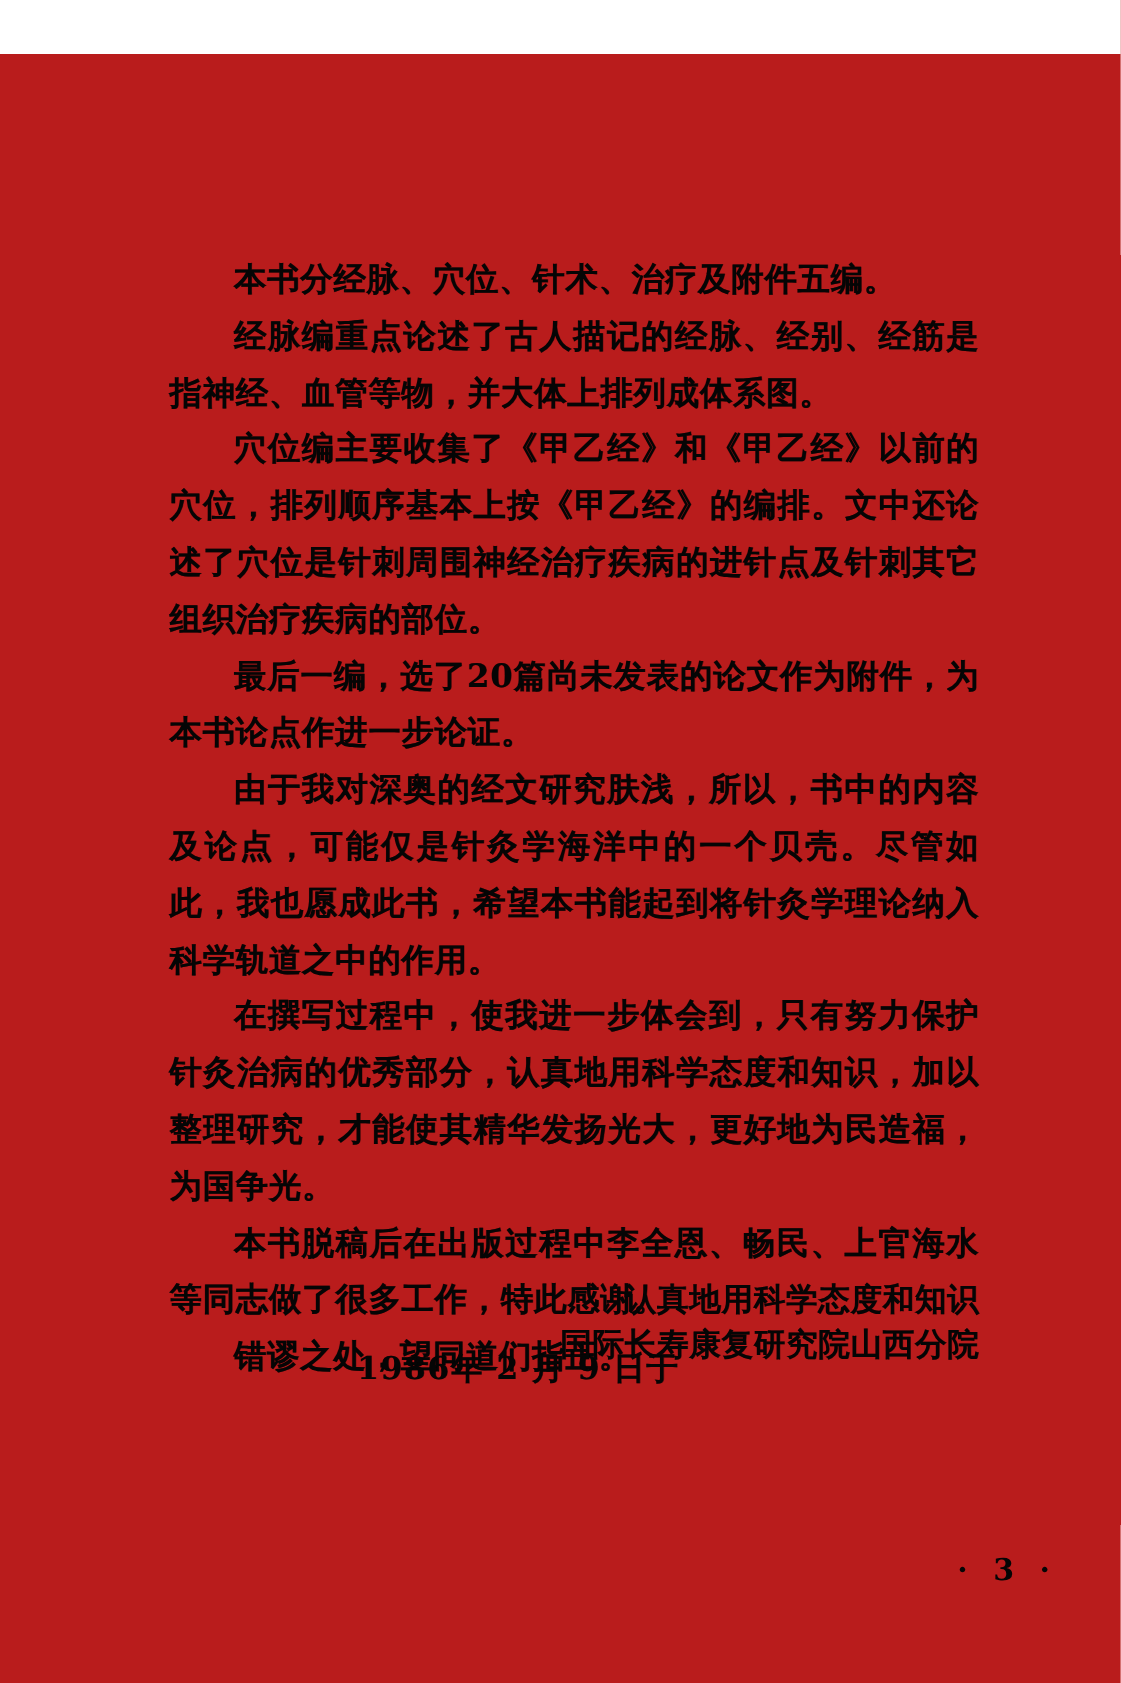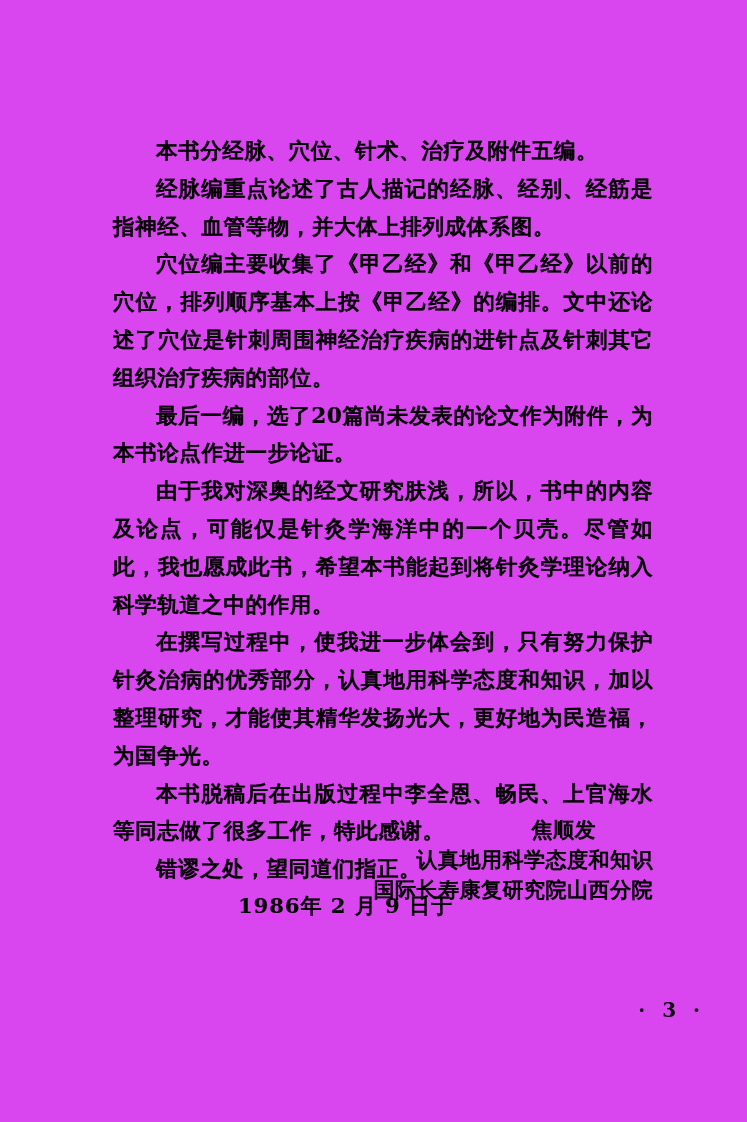--- a/index.html
+++ b/index.html
@@ -14,21 +14,22 @@
     overflow: hidden;
     font-family: "DejaVu Serif", "Liberation Serif", serif;
     color: #050505;
     -webkit-font-smoothing: none;
   }
 
   
   #page {
     position: absolute;
     inset: 0;
-    background: #d946ef;
+    background: #b91c1c;
+    margin-top: 36px;
   }
 
   
   #body-text {
     position: absolute;
     left: 113px;
     top: 132px;
     width: 540px;
   }
 
@@ -115,21 +116,20 @@
     <p class="para">经脉编重点论述了古人描记的经脉、经别、经筋是指神经、血管等物，并大体上排列成体系图。</p>
     <p class="para">穴位编主要收集了《甲乙经》和《甲乙经》以前的穴位，排列顺序基本上按《甲乙经》的编排。文中还论述了穴位是针刺周围神经治疗疾病的进针点及针刺其它组织治疗疾病的部位。</p>
     <p class="para">最后一编，选了20篇尚未发表的论文作为附件，为本书论点作进一步论证。</p>
     <p class="para">由于我对深奥的经文研究肤浅，所以，书中的内容及论点，可能仅是针灸学海洋中的一个贝壳。尽管如此，我也愿成此书，希望本书能起到将针灸学理论纳入科学轨道之中的作用。</p>
     <p class="para">在撰写过程中，使我进一步体会到，只有努力保护针灸治病的优秀部分，认真地用科学态度和知识，加以整理研究，才能使其精华发扬光大，更好地为民造福，为国争光。</p>
     <p class="para">本书脱稿后在出版过程中李全恩、畅民、上官海水等同志做了很多工作，特此感谢。</p>
     <p class="para">错谬之处，望同道们指正。</p>
   </div>
 
   <div id="signature-block">
-    <span class="sig-line" id="sig-author">焦顺发</span>
     <span class="sig-line" id="sig-org1">认真地用科学态度和知识</span>
     <div id="sig-date-row">
       <span id="sig-date">1986年 2 月 9 日于</span>
       <span id="sig-org2">国际长寿康复研究院山西分院</span>
     </div>
   </div>
 
   <div id="page-number">· 3 ·</div>
 
 </div>

